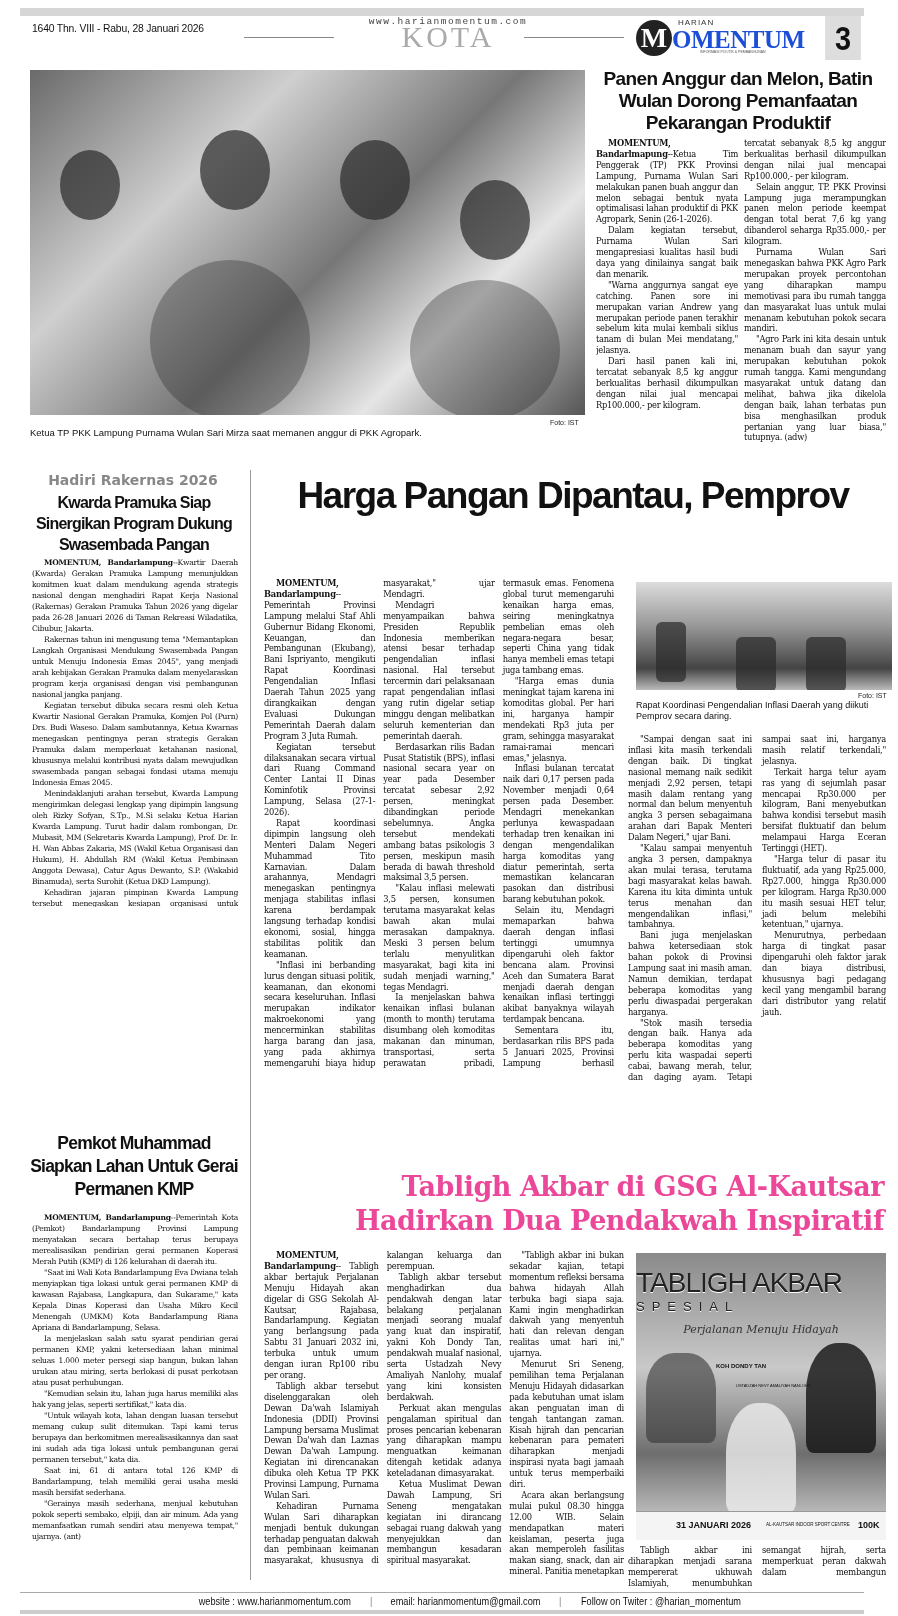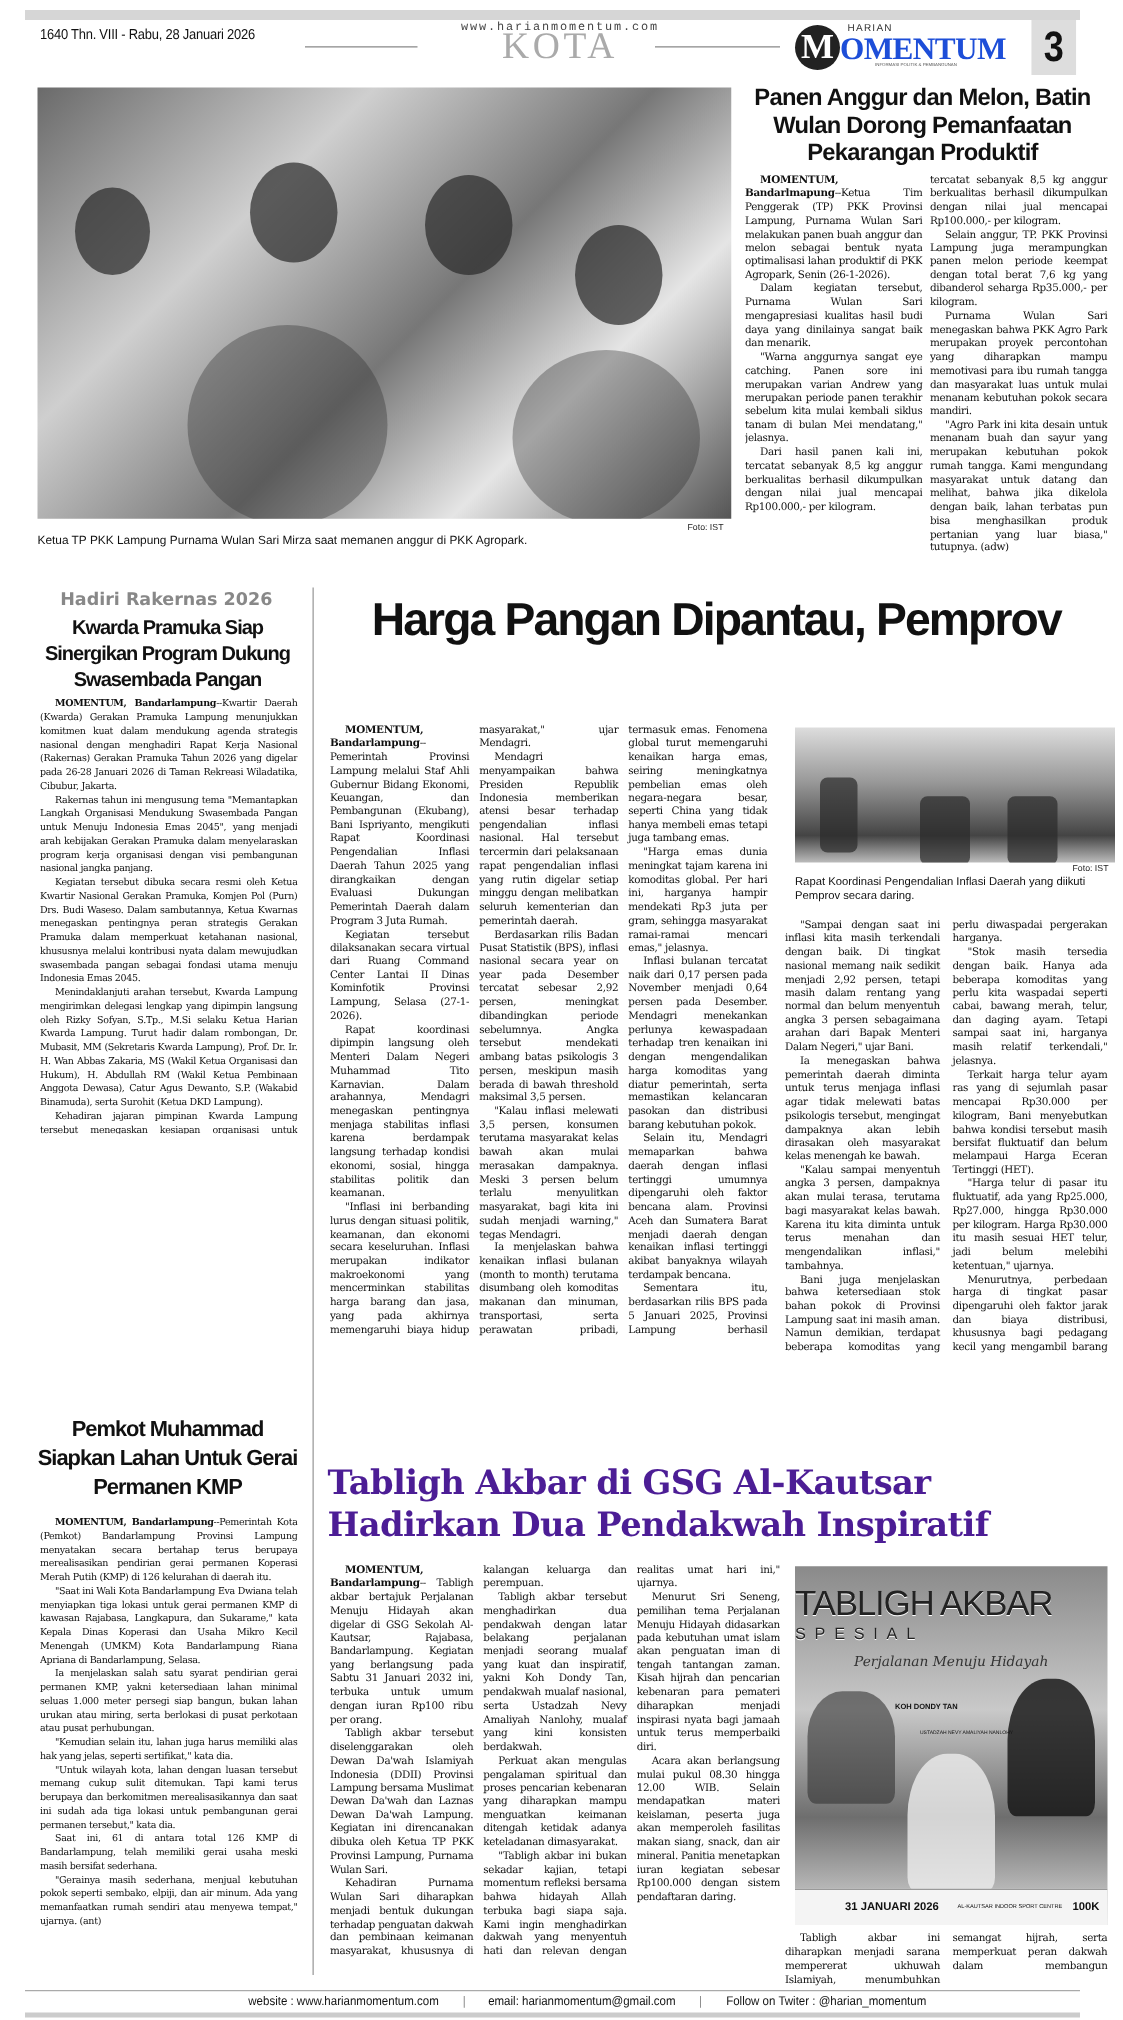--- a/index.html
+++ b/index.html
@@ -19,21 +19,21 @@
 .photo{background:linear-gradient(135deg,#6a6a6a,#cfcfcf 30%,#777 55%,#e5e5e5 75%,#555);overflow:hidden}
 .photo .shape{position:absolute;border-radius:50%;background:#2a2a2a;opacity:0.7}
 .credit{font-family:"Liberation Sans",sans-serif;font-size:7px;color:#222}
 .caption{font-family:"Liberation Sans",sans-serif;font-size:9.5px;color:#111;line-height:12px}
 .head-cond{font-family:"Liberation Sans",sans-serif;font-weight:bold;text-align:center;color:#111;transform-origin:center top}
 .body{font-family:"DejaVu Serif",serif;font-size:8.3px;line-height:10.9px;text-align:justify;color:#111;overflow:hidden;letter-spacing:-0.25px}
 .body p{text-indent:12px}
 .body b{font-weight:bold}
 .vrule{width:1px;background:#999}
 .kicker{font-family:"DejaVu Sans",sans-serif;font-weight:bold;color:#888;text-align:center}
-.tabligh-head{font-family:"DejaVu Serif",serif;font-weight:bold;text-align:left;color:#4c1d95;line-height:34px;font-size:27px;letter-spacing:-0.5px}
+.tabligh-head{font-family:"DejaVu Serif",serif;font-weight:bold;text-align:right;color:#ec4899;line-height:34px;font-size:27px;letter-spacing:-0.5px}
 .poster{background:linear-gradient(180deg,#8a8a8a,#c9c9c9 40%,#6e6e6e 70%,#dcdcdc);overflow:hidden}
 .poster-title{font-family:"Liberation Sans",sans-serif;font-weight:normal;color:#222;text-align:left;text-shadow:0 1px 0 #fff}
 .footer-line{height:3px;background:#ccc}
 .footer-text{font-family:"Liberation Sans",sans-serif;font-size:10px;color:#111;transform:scaleX(0.92)}
 </style>
 </head>
 <body>
 
 <div class="abs topbar"></div>
 <div class="abs edition">1640 Thn. VIII - Rabu, 28 Januari 2026</div>
@@ -116,40 +116,40 @@
 </div>
 <div class="abs photo" style="left:636px;top:582px;width:256px;height:108px;background:linear-gradient(180deg,#ddd,#999 40%,#444 80%,#bbb)">
   <div class="shape" style="left:20px;top:40px;width:30px;height:60px;border-radius:6px"></div>
   <div class="shape" style="left:100px;top:55px;width:40px;height:55px;border-radius:6px"></div>
   <div class="shape" style="left:170px;top:55px;width:40px;height:55px;border-radius:6px"></div>
 </div>
 <div class="abs credit" style="left:858px;top:692px">Foto: IST</div>
 <div class="abs caption" style="left:636px;top:700px;width:256px;font-size:9px;line-height:11px">Rapat Koordinasi Pengendalian Inflasi Daerah yang diikuti Pemprov secara daring.</div>
 <div class="abs body" style="left:628px;top:734px;width:258px;height:350px;column-count:2;column-gap:10px;column-fill:auto">
   <p>"Sampai dengan saat ini inflasi kita masih terkendali dengan baik. Di tingkat nasional memang naik sedikit menjadi 2,92 persen, tetapi masih dalam rentang yang normal dan belum menyentuh angka 3 persen sebagaimana arahan dari Bapak Menteri Dalam Negeri," ujar Bani.</p>
-  <p>Ia menegaskan bahwa pemerintah daerah diminta untuk terus menjaga inflasi agar tidak melewati batas psikologis tersebut, mengingat dampaknya akan lebih dirasakan oleh masyarakat kelas menengah ke bawah.</p>
   <p>"Kalau sampai menyentuh angka 3 persen, dampaknya akan mulai terasa, terutama bagi masyarakat kelas bawah. Karena itu kita diminta untuk terus menahan dan mengendalikan inflasi," tambahnya.</p>
   <p>Bani juga menjelaskan bahwa ketersediaan stok bahan pokok di Provinsi Lampung saat ini masih aman. Namun demikian, terdapat beberapa komoditas yang perlu diwaspadai pergerakan harganya.</p>
   <p>"Stok masih tersedia dengan baik. Hanya ada beberapa komoditas yang perlu kita waspadai seperti cabai, bawang merah, telur, dan daging ayam. Tetapi sampai saat ini, harganya masih relatif terkendali," jelasnya.</p>
   <p>Terkait harga telur ayam ras yang di sejumlah pasar mencapai Rp30.000 per kilogram, Bani menyebutkan bahwa kondisi tersebut masih bersifat fluktuatif dan belum melampaui Harga Eceran Tertinggi (HET).</p>
   <p>"Harga telur di pasar itu fluktuatif, ada yang Rp25.000, Rp27.000, hingga Rp30.000 per kilogram. Harga Rp30.000 itu masih sesuai HET telur, jadi belum melebihi ketentuan," ujarnya.</p>
   <p>Menurutnya, perbedaan harga di tingkat pasar dipengaruhi oleh faktor jarak dan biaya distribusi, khususnya bagi pedagang kecil yang mengambil barang dari distributor yang relatif jauh.</p>
 
 </div>
 
 <div class="abs tabligh-head" style="left:262px;top:1170px;width:622px">
   <div>Tabligh Akbar di GSG Al-Kautsar</div>
   <div>Hadirkan Dua Pendakwah Inspiratif</div>
 </div>
 <div class="abs body" style="left:264px;top:1250px;width:360px;height:328px;column-count:3;column-gap:8px;column-fill:auto">
   <p><b>MOMENTUM, Bandarlampung</b><span>-- Tabligh akbar bertajuk Perjalanan Menuju Hidayah akan digelar di GSG Sekolah Al-Kautsar, Rajabasa, Bandarlampung. Kegiatan yang berlangsung pada Sabtu 31 Januari 2032 ini, terbuka untuk umum dengan iuran Rp100 ribu per orang.</span></p>
   <p>Tabligh akbar tersebut diselenggarakan oleh Dewan Da'wah Islamiyah Indonesia (DDII) Provinsi Lampung bersama Muslimat Dewan Da'wah dan Laznas Dewan Da'wah Lampung. Kegiatan ini direncanakan dibuka oleh Ketua TP PKK Provinsi Lampung, Purnama Wulan Sari.</p>
   <p>Kehadiran Purnama Wulan Sari diharapkan menjadi bentuk dukungan terhadap penguatan dakwah dan pembinaan keimanan masyarakat, khususnya di kalangan keluarga dan perempuan.</p>
   <p>Tabligh akbar tersebut menghadirkan dua pendakwah dengan latar belakang perjalanan menjadi seorang mualaf yang kuat dan inspiratif, yakni Koh Dondy Tan, pendakwah mualaf nasional, serta Ustadzah Nevy Amaliyah Nanlohy, mualaf yang kini konsisten berdakwah.</p>
   <p>Perkuat akan mengulas pengalaman spiritual dan proses pencarian kebenaran yang diharapkan mampu menguatkan keimanan ditengah ketidak adanya keteladanan dimasyarakat.</p>
+  <p>Ketua Muslimat Dewan Dawah Lampung, Sri Seneng mengatakan kegiatan ini dirancang sebagai ruang dakwah yang menyejukkan dan membangun kesadaran spiritual masyarakat.</p>
   <p>"Tabligh akbar ini bukan sekadar kajian, tetapi momentum refleksi bersama bahwa hidayah Allah terbuka bagi siapa saja. Kami ingin menghadirkan dakwah yang menyentuh hati dan relevan dengan realitas umat hari ini," ujarnya.</p>
   <p>Menurut Sri Seneng, pemilihan tema Perjalanan Menuju Hidayah didasarkan pada kebutuhan umat islam akan penguatan iman di tengah tantangan zaman. Kisah hijrah dan pencarian kebenaran para pemateri diharapkan menjadi inspirasi nyata bagi jamaah untuk terus memperbaiki diri.</p>
   <p>Acara akan berlangsung mulai pukul 08.30 hingga 12.00 WIB. Selain mendapatkan materi keislaman, peserta juga akan memperoleh fasilitas makan siang, snack, dan air mineral. Panitia menetapkan iuran kegiatan sebesar Rp100.000 dengan sistem pendaftaran daring.</p>
 
 </div>
 <div class="abs poster" style="left:636px;top:1253px;width:250px;height:287px">
   <div class="abs poster-title" style="left:0;top:14px;width:250px;font-size:28px;letter-spacing:-1px">TABLIGH AKBAR</div>
   <div class="abs poster-title" style="left:0;top:46px;width:250px;font-size:13px;letter-spacing:7px">SPESIAL</div>
   <div class="abs" style="left:0;top:70px;width:250px;text-align:center;font-family:'DejaVu Serif',serif;font-style:italic;font-size:11px;color:#333">Perjalanan Menuju Hidayah</div>
   <div class="abs" style="left:80px;top:110px;font-family:'Liberation Sans',sans-serif;font-size:6px;color:#111;font-weight:bold">KOH DONDY TAN</div>

